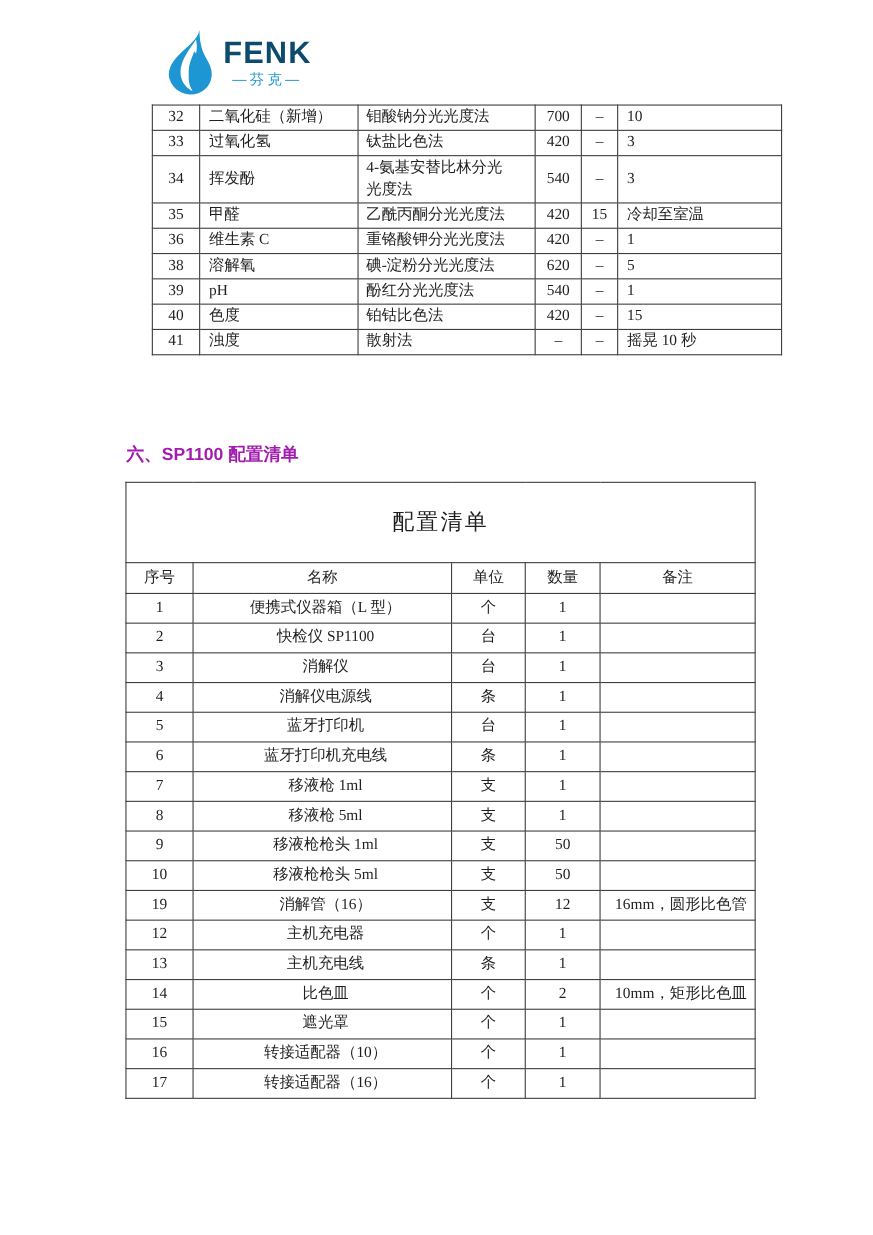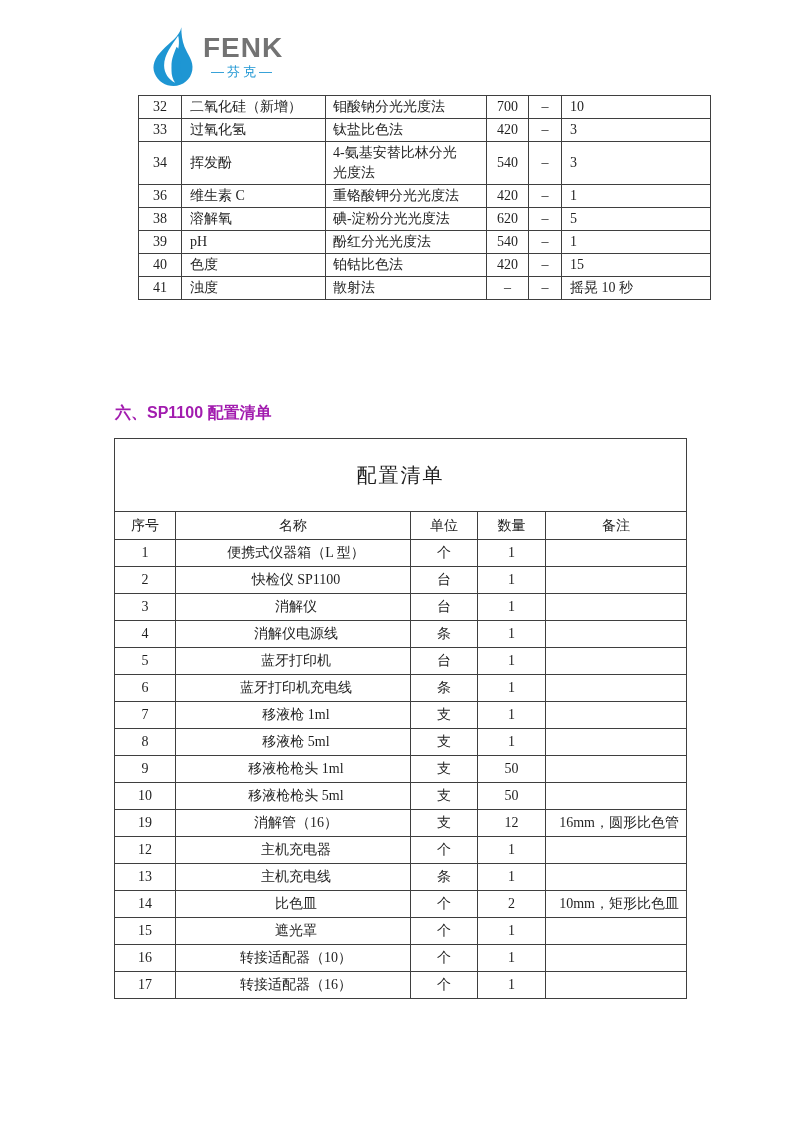--- a/index.html
+++ b/index.html
@@ -51,21 +51,21 @@
 
 <div class="page">
 
   <div class="logo">
     <svg class="flame" viewBox="0 0 60 78" xmlns="http://www.w3.org/2000/svg">
       <path fill="#1e96d3" d="M40,1 C38,12 26,20 16,30 C6,40 2,50 6,60 C10,70 20,76 30,76 C42,76 52,68 54,56 C56,44 48,36 44,26 C41,18 40,10 40,1 Z"></path>
       <path fill="#ffffff" d="M36,12 C28,24 18,36 18,50 C18,60 24,68 32,72 C26,62 26,52 32,40 C37,30 38,20 36,12 Z"></path>
       <path fill="#1e96d3" d="M34,26 C30,36 26,44 28,56 C30,64 36,70 44,70 C38,62 38,50 40,42 C41,35 38,30 34,26 Z"></path>
     </svg>
     <div class="logo-text">
-      <div class="brand" style="color:#737373;">FENK</div>
+      <div class="brand" style="color:#0c4a6e;">FENK</div>
       <div class="sub" style="color:#1e96d3;">—芬克—</div>
     </div>
   </div>
 
   <table class="t1">
     <colgroup>
       <col style="width:43px">
         <col style="width:144px">
         <col style="width:161px">
       <col style="width:42px">
@@ -95,20 +95,28 @@
         <tr>
           <td class="c-no">34</td>
           <td class="c-name">挥发酚</td>
           <td class="c-method">4-氨基安替比林分光
 光度法</td>
           <td class="c-wl">540</td>
           <td class="c-d">–</td>
           <td class="c-note">3</td>
         </tr>
 
+        <tr>
+          <td class="c-no">35</td>
+          <td class="c-name">甲醛</td>
+          <td class="c-method">乙酰丙酮分光光度法</td>
+          <td class="c-wl">420</td>
+          <td class="c-d">15</td>
+          <td class="c-note">冷却至室温</td>
+        </tr>
 
         <tr>
           <td class="c-no">36</td>
           <td class="c-name">维生素 C</td>
           <td class="c-method">重铬酸钾分光光度法</td>
           <td class="c-wl">420</td>
           <td class="c-d">–</td>
           <td class="c-note">1</td>
         </tr>
 

